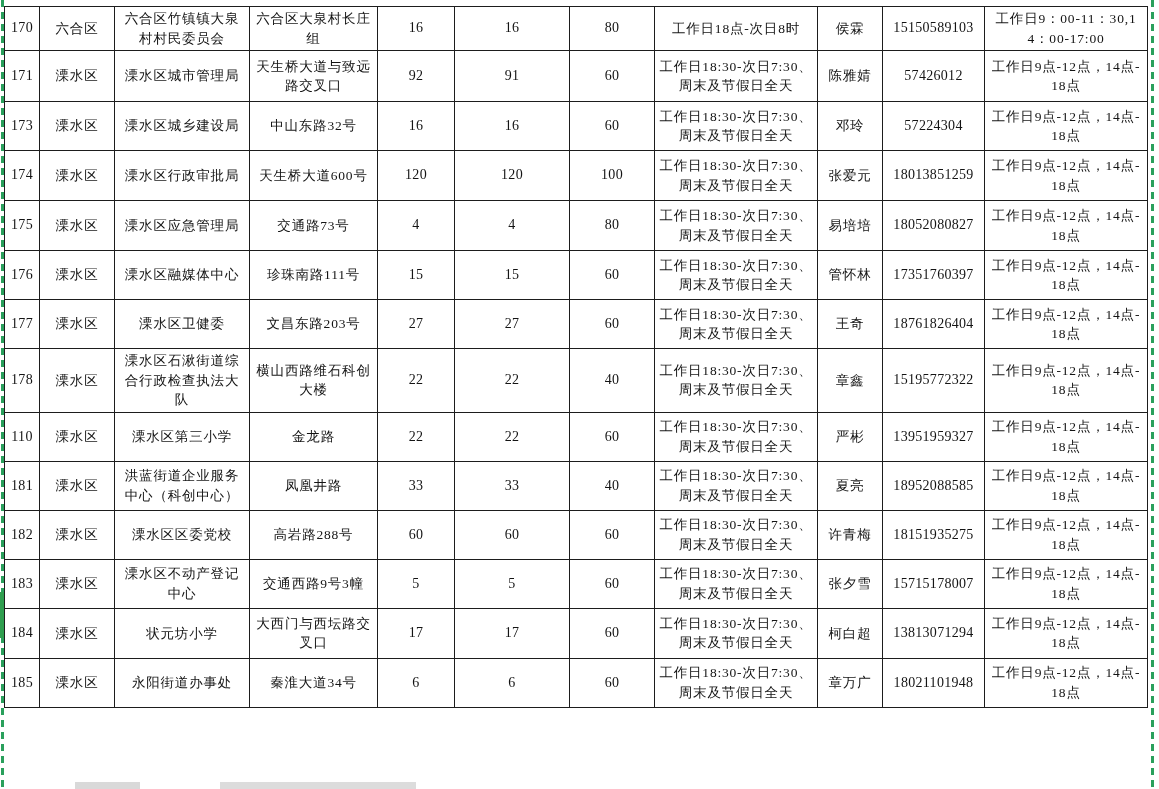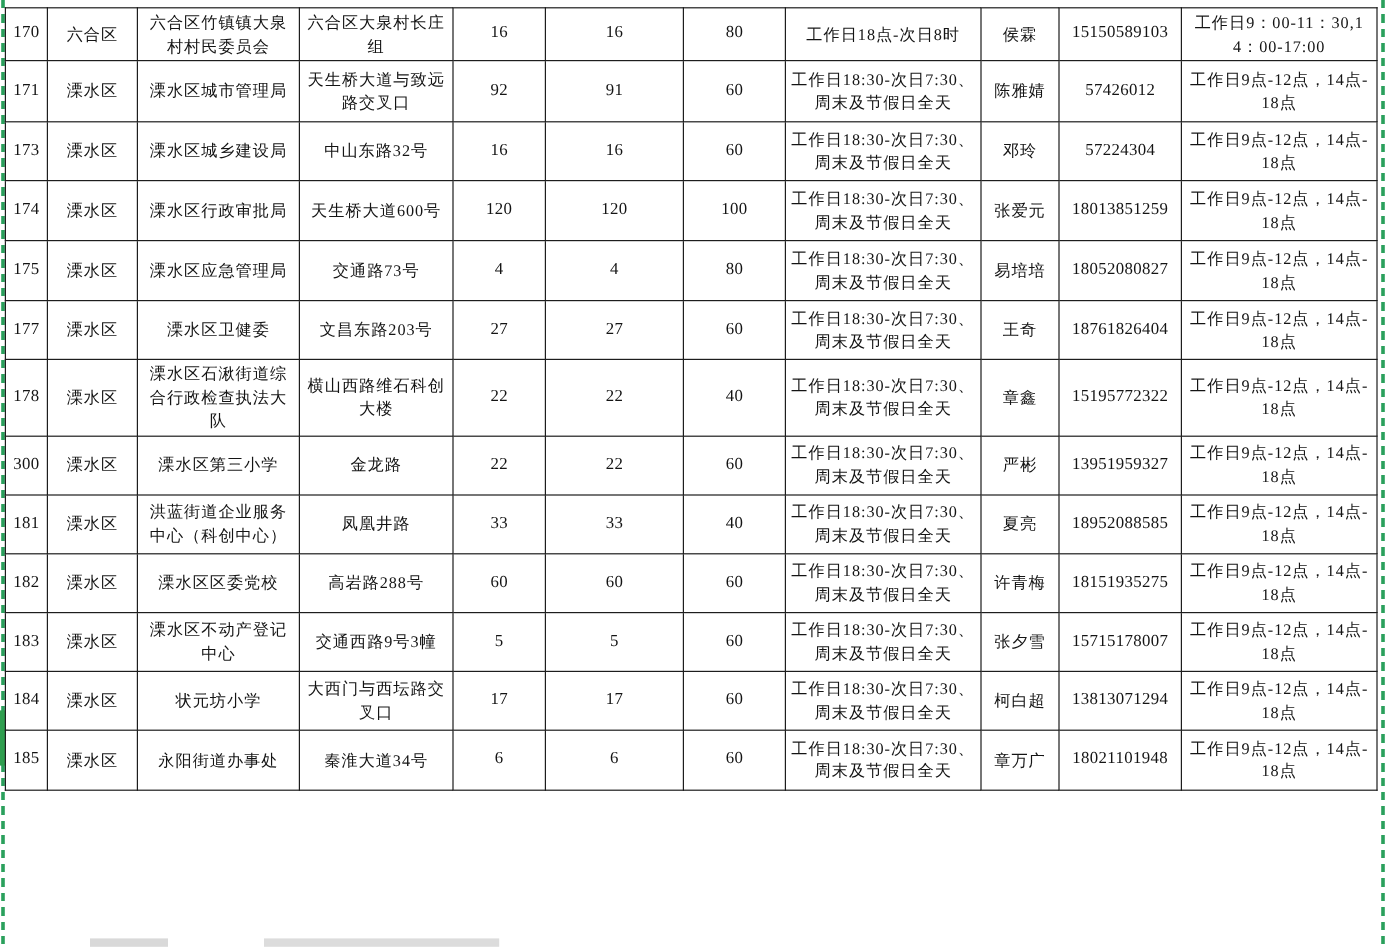--- a/index.html
+++ b/index.html
@@ -135,20 +135,33 @@
     <td class="c-address">交通路73号</td>
     <td class="c-n1">4</td>
     <td class="c-n2">4</td>
     <td class="c-n3">80</td>
     <td class="c-time">工作日18:30-次日7:30、周末及节假日全天</td>
     <td class="c-contact">易培培</td>
     <td class="c-phone">18052080827</td>
     <td class="c-hours">工作日9点-12点，14点-18点</td>
   </tr>
         <tr>
+    <td class="c-no">176</td>
+    <td class="c-district">溧水区</td>
+    <td class="c-unit">溧水区融媒体中心</td>
+    <td class="c-address">珍珠南路111号</td>
+    <td class="c-n1">15</td>
+    <td class="c-n2">15</td>
+    <td class="c-n3">60</td>
+    <td class="c-time">工作日18:30-次日7:30、周末及节假日全天</td>
+    <td class="c-contact">管怀林</td>
+    <td class="c-phone">17351760397</td>
+    <td class="c-hours">工作日9点-12点，14点-18点</td>
+  </tr>
+        <tr>
     <td class="c-no">177</td>
     <td class="c-district">溧水区</td>
     <td class="c-unit">溧水区卫健委</td>
     <td class="c-address">文昌东路203号</td>
     <td class="c-n1">27</td>
     <td class="c-n2">27</td>
     <td class="c-n3">60</td>
     <td class="c-time">工作日18:30-次日7:30、周末及节假日全天</td>
     <td class="c-contact">王奇</td>
     <td class="c-phone">18761826404</td>
@@ -161,21 +174,21 @@
     <td class="c-address">横山西路维石科创大楼</td>
     <td class="c-n1">22</td>
     <td class="c-n2">22</td>
     <td class="c-n3">40</td>
     <td class="c-time">工作日18:30-次日7:30、周末及节假日全天</td>
     <td class="c-contact">章鑫</td>
     <td class="c-phone">15195772322</td>
     <td class="c-hours">工作日9点-12点，14点-18点</td>
   </tr>
         <tr>
-    <td class="c-no">300</td>
+    <td class="c-no">110</td>
     <td class="c-district">溧水区</td>
     <td class="c-unit">溧水区第三小学</td>
     <td class="c-address">金龙路</td>
     <td class="c-n1">22</td>
     <td class="c-n2">22</td>
     <td class="c-n3">60</td>
     <td class="c-time">工作日18:30-次日7:30、周末及节假日全天</td>
     <td class="c-contact">严彬</td>
     <td class="c-phone">13951959327</td>
     <td class="c-hours">工作日9点-12点，14点-18点</td>

